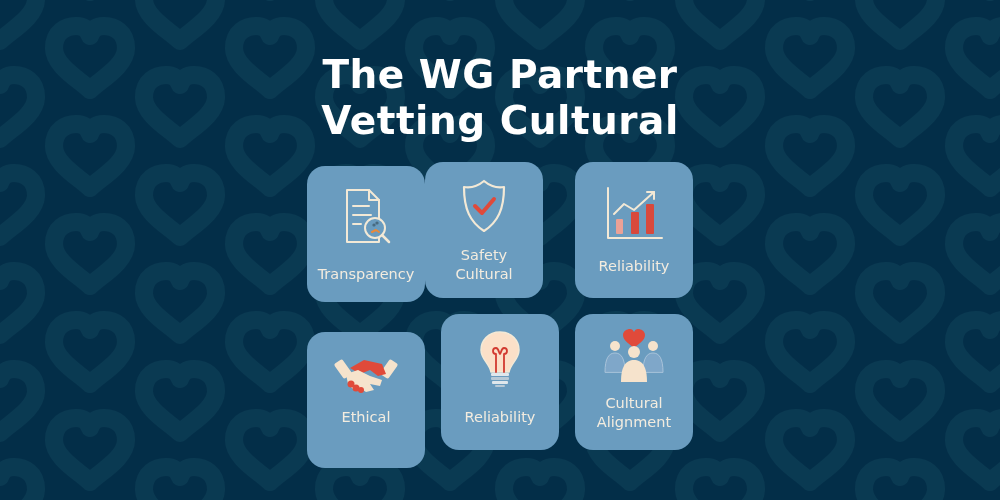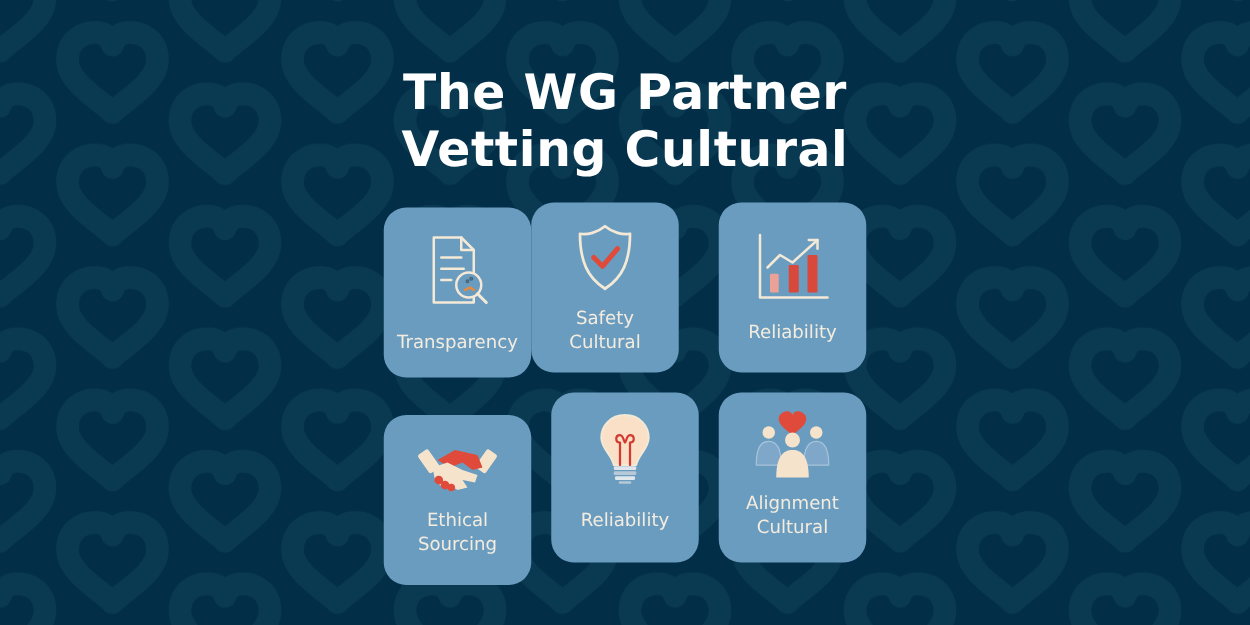--- a/index.html
+++ b/index.html
@@ -119,21 +119,20 @@
       <rect x="50" y="10" width="10" height="18" rx="2" transform="rotate(35 55 19)" fill="#f6e3cc"></rect>
       <path d="M16,18 L30,10 L48,14 L52,24 L44,26 L36,20 L26,24 Z" fill="#e04a3a"></path>
       <path d="M12,24 L24,20 L36,26 L48,30 L46,36 L36,34 L40,40 L32,42 L26,38 L20,40 L14,34 Z" fill="#f6e3cc"></path>
       <circle cx="17" cy="34" r="3.5" fill="#e04a3a"></circle>
       <circle cx="22" cy="38" r="3.5" fill="#e04a3a"></circle>
       <circle cx="27" cy="40" r="3" fill="#e04a3a"></circle>
     </svg>
   </div>
   <div class="label" style="top:76px;">
     <span>Ethical</span>
-    <span>Sourcing</span>
   </div>
 </div>
 
 <div class="card" style="left:441px; top:314px;">
   <div class="icon" style="top:12px;">
     <svg width="50" height="66" viewBox="0 0 50 66" stroke-linecap="round" stroke-linejoin="round">
       <path d="M25,6 C13,6 6,15 6,24 C6,33 14,37 16,46 H34 C36,37 44,33 44,24 C44,15 37,6 25,6 Z" fill="#fbe0c8" stroke="#f3e9d6" stroke-width="1.5"></path>
       <path d="M21,46 V28 C17,28 17,22 21,22 C24,22 24,28 25,28 C26,28 26,22 29,22 C33,22 33,28 29,28 V46" fill="none" stroke="#d23a30" stroke-width="1.8"></path>
       <rect x="16" y="47" width="18" height="3" rx="1" fill="#dfe7ec"></rect>
       <rect x="16" y="51" width="18" height="3" rx="1" fill="#b7c9d6"></rect>
@@ -152,16 +151,16 @@
       <path d="M33,22 C27,17 22,14 22,9 C22,5 26,3 29,3 C31,3 32,4 33,6 C34,4 35,3 37,3 C40,3 44,5 44,9 C44,14 39,17 33,22 Z" fill="#e04a3a"></path>
       <circle cx="14" cy="20" r="5" fill="#f6e3cc"></circle>
       <circle cx="52" cy="20" r="5" fill="#f6e3cc"></circle>
       <path d="M4,46 C4,32 8,27 14,27 C20,27 24,32 24,46 Z" fill="#7fa7c9" stroke="#a8c3da" stroke-width="1"></path>
       <path d="M42,46 C42,32 46,27 52,27 C58,27 62,32 62,46 Z" fill="#7fa7c9" stroke="#a8c3da" stroke-width="1"></path>
       <circle cx="33" cy="26" r="6" fill="#f6e3cc"></circle>
       <path d="M20,56 C20,40 25,34 33,34 C41,34 46,40 46,56 Z" fill="#f6e3cc"></path>
     </svg>
   </div>
   <div class="label" style="top:80px;">
+    <span>Cultural</span>
     <span>Alignment</span>
-    <span>Cultural</span>
   </div>
 </div>
 
 </body></html>

